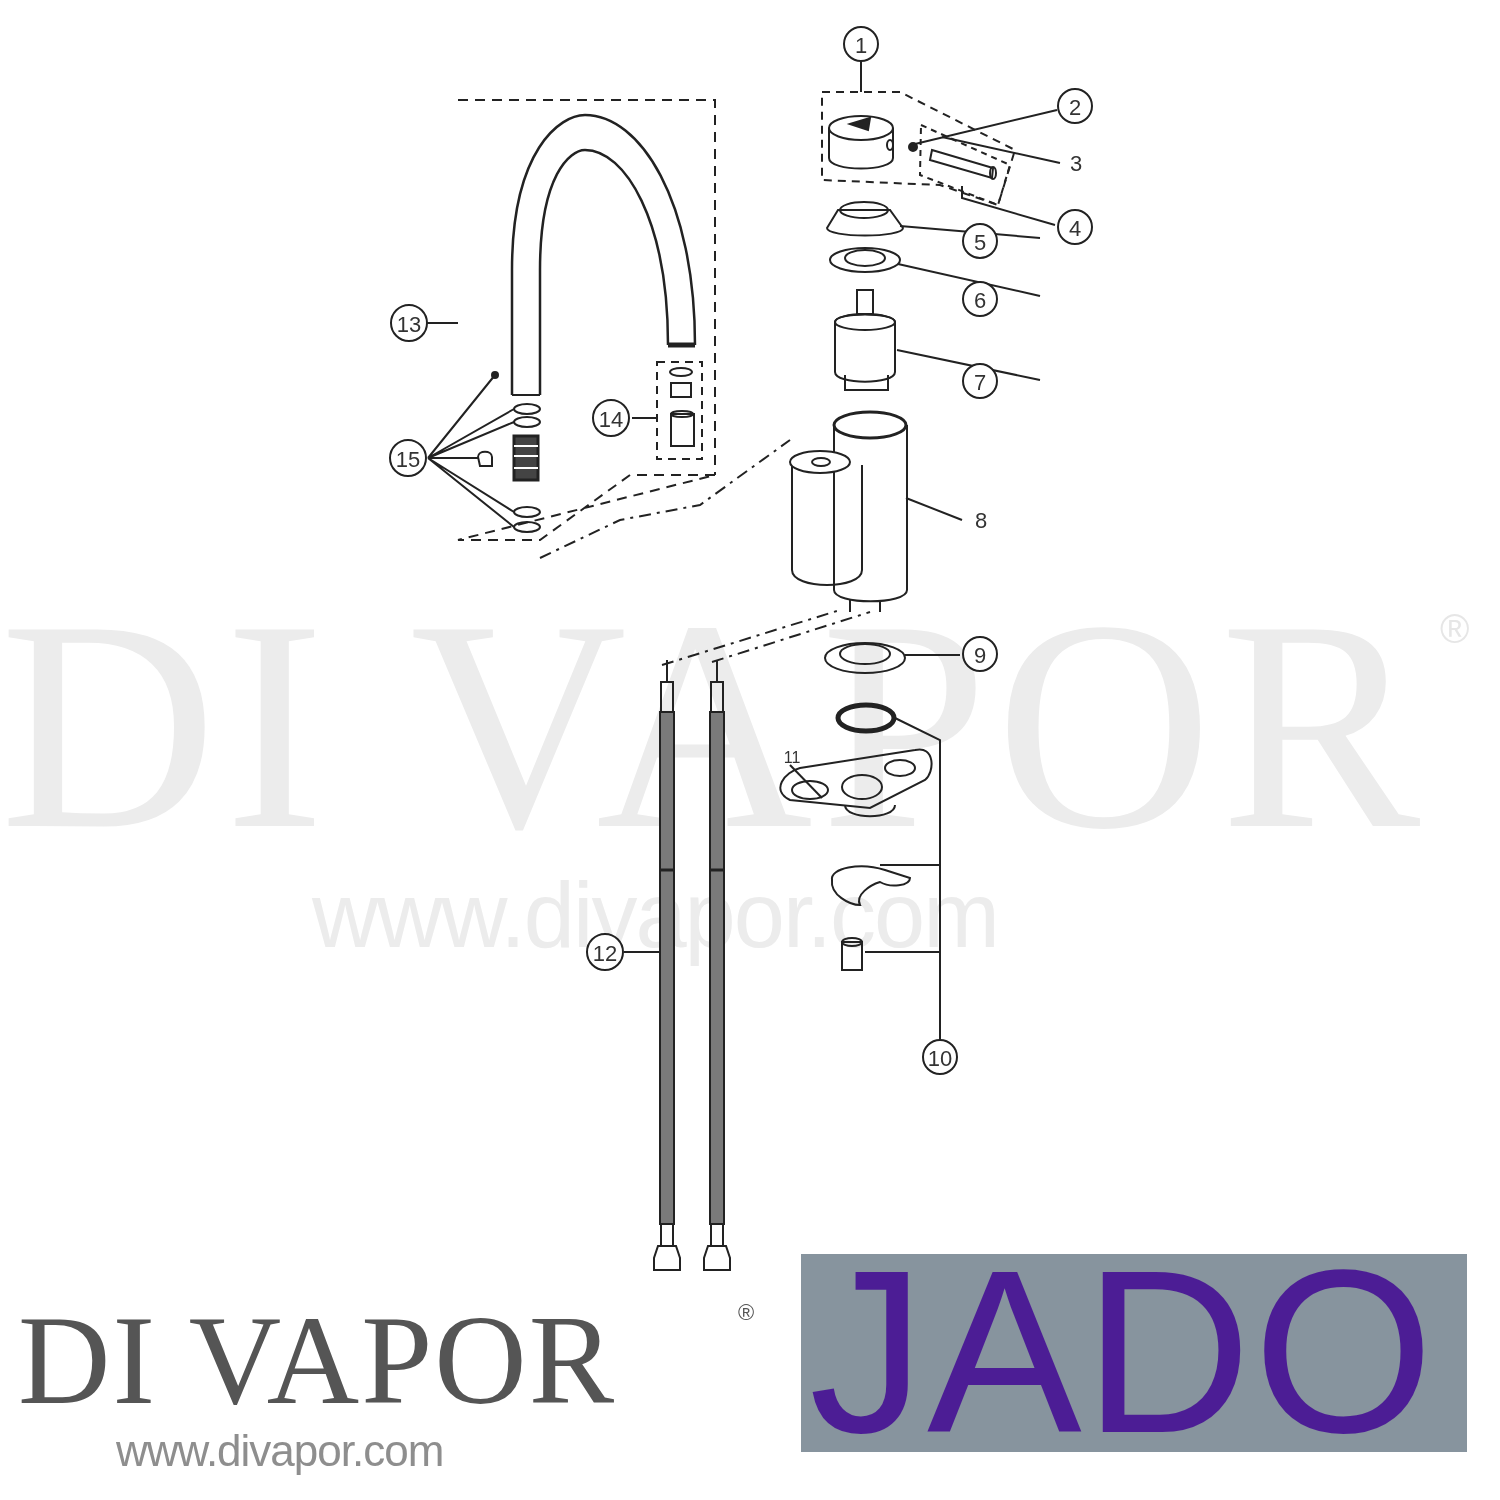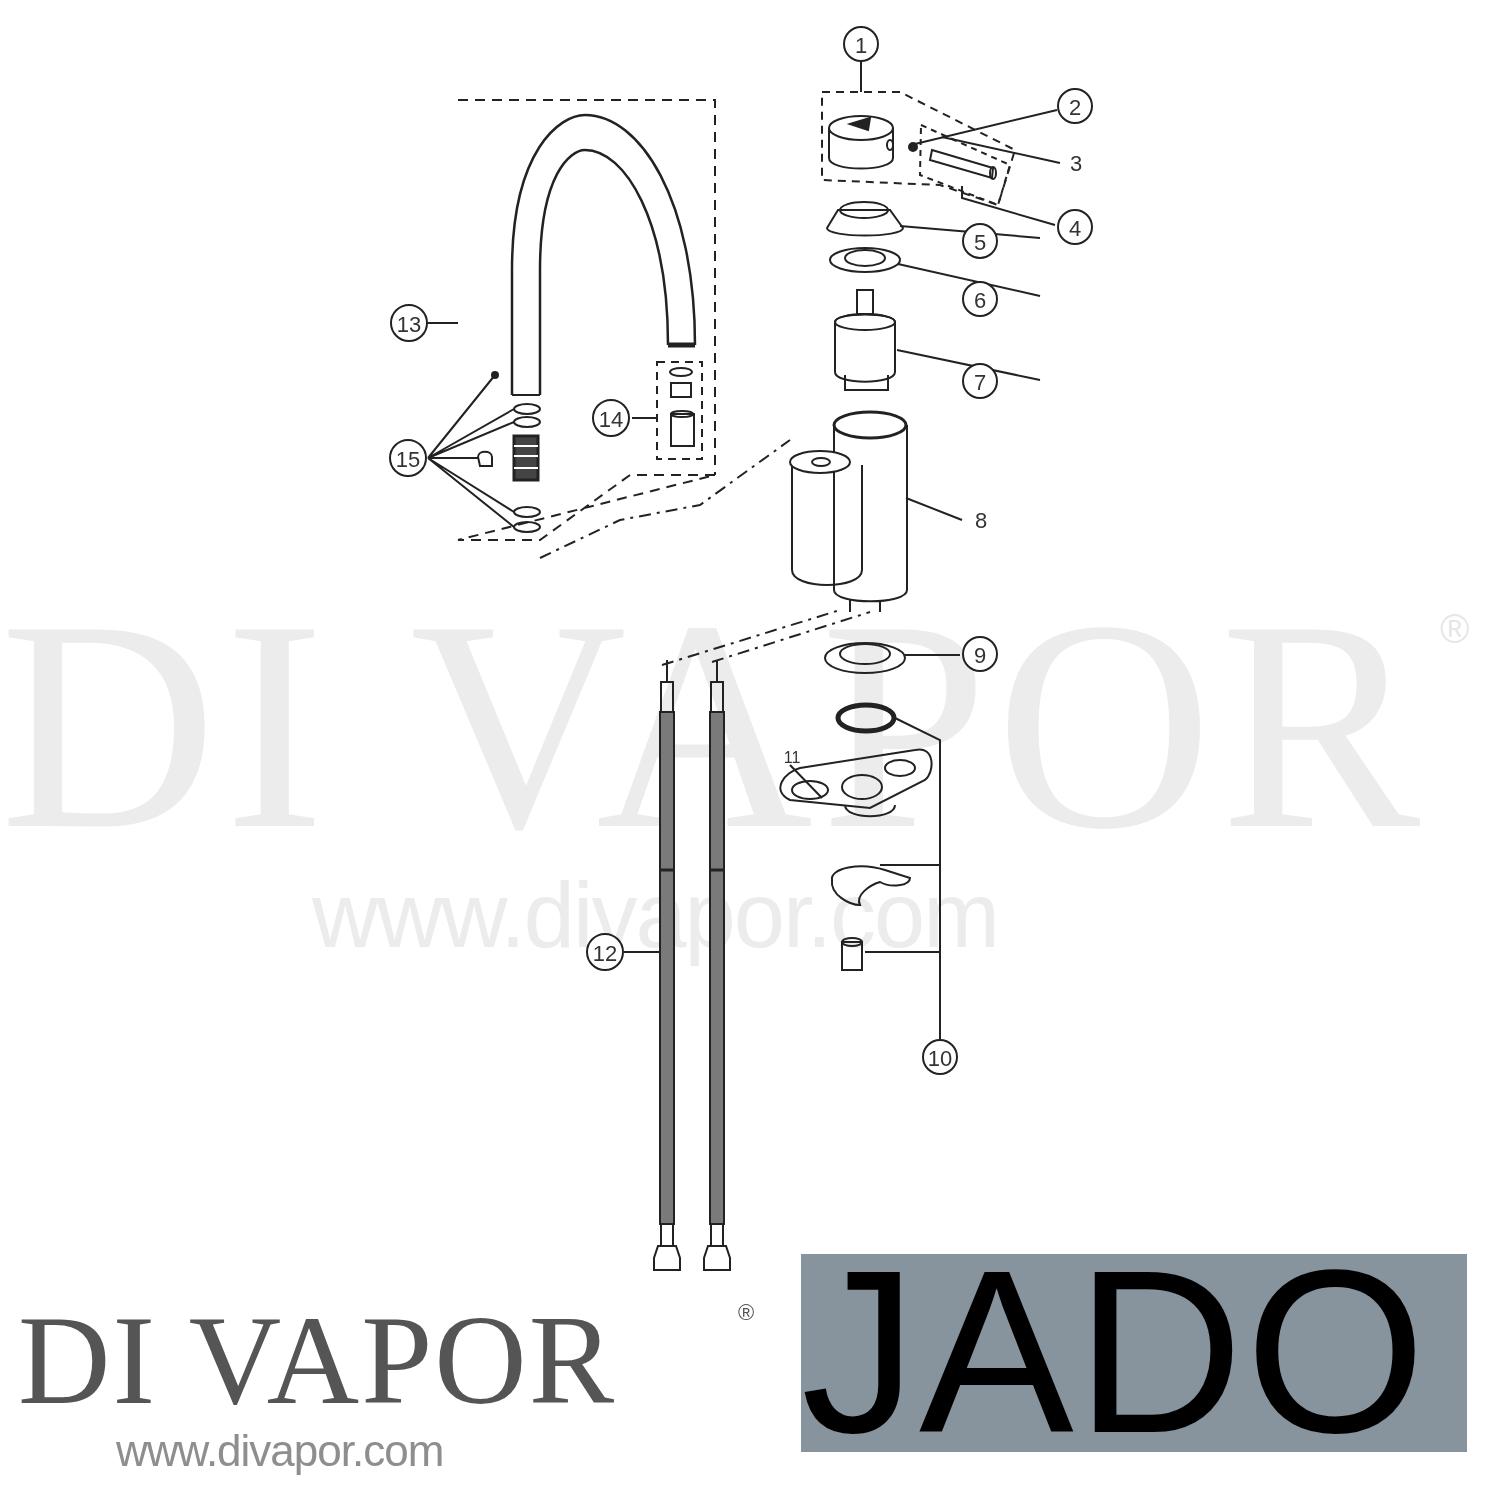--- a/index.html
+++ b/index.html
@@ -7,21 +7,21 @@
   .watermark { position: absolute; left: 0; top: 575px; width: 1500px; height: 400px; pointer-events: none; }
   .wm-big { position: absolute; left: 0; top: 0; font-family: "Liberation Serif", serif; font-size: 300px; color: #ececec; letter-spacing: 8px; line-height: 1; white-space: nowrap; }
   .wm-reg { position: absolute; left: 1440px; top: 32px; font-family: "Liberation Sans", sans-serif; font-size: 40px; color: #e6e6e6; }
   .wm-url { position: absolute; left: 312px; top: 288px; font-family: "Liberation Sans", sans-serif; font-size: 92px; color: #ececec; letter-spacing: -2px; white-space: nowrap; }
   svg.diagram { position: absolute; left: 0; top: 0; }
   .callout-text { font-family: "Liberation Sans", sans-serif; font-size: 22px; fill: #333; }
   .logo-divapor { position: absolute; left: 18px; top: 1296px; font-family: "Liberation Serif", serif; font-size: 128px; color: #555555; letter-spacing: 2px; line-height: 1; white-space: nowrap; }
   .logo-reg { position: absolute; left: 738px; top: 1300px; font-size: 22px; color: #555; font-family: "Liberation Sans", sans-serif; }
   .logo-url { position: absolute; left: 116px; top: 1426px; font-family: "Liberation Sans", sans-serif; font-size: 44px; color: #8e8e8e; letter-spacing: -1px; }
   .jado { position: absolute; left: 801px; top: 1254px; width: 666px; height: 198px; background: #87949e; overflow: hidden; }
-  .jado-text { position: absolute; left: 0; top: -18px; font-family: "Liberation Sans", sans-serif; font-size: 232px; color: #000000; letter-spacing: 2px; line-height: 1; white-space: nowrap; }
+  .jado-text { position: absolute; left: 8px; top: -18px; font-family: "Liberation Sans", sans-serif; font-size: 232px; color: #4c1d95; letter-spacing: 2px; line-height: 1; white-space: nowrap; }
 </style>
 </head>
 <body>
 
 <div class="watermark">
   <div class="wm-big">DI VAPOR</div>
   <div class="wm-reg">®</div>
   <div class="wm-url">www.divapor.com</div>
 </div>
 

